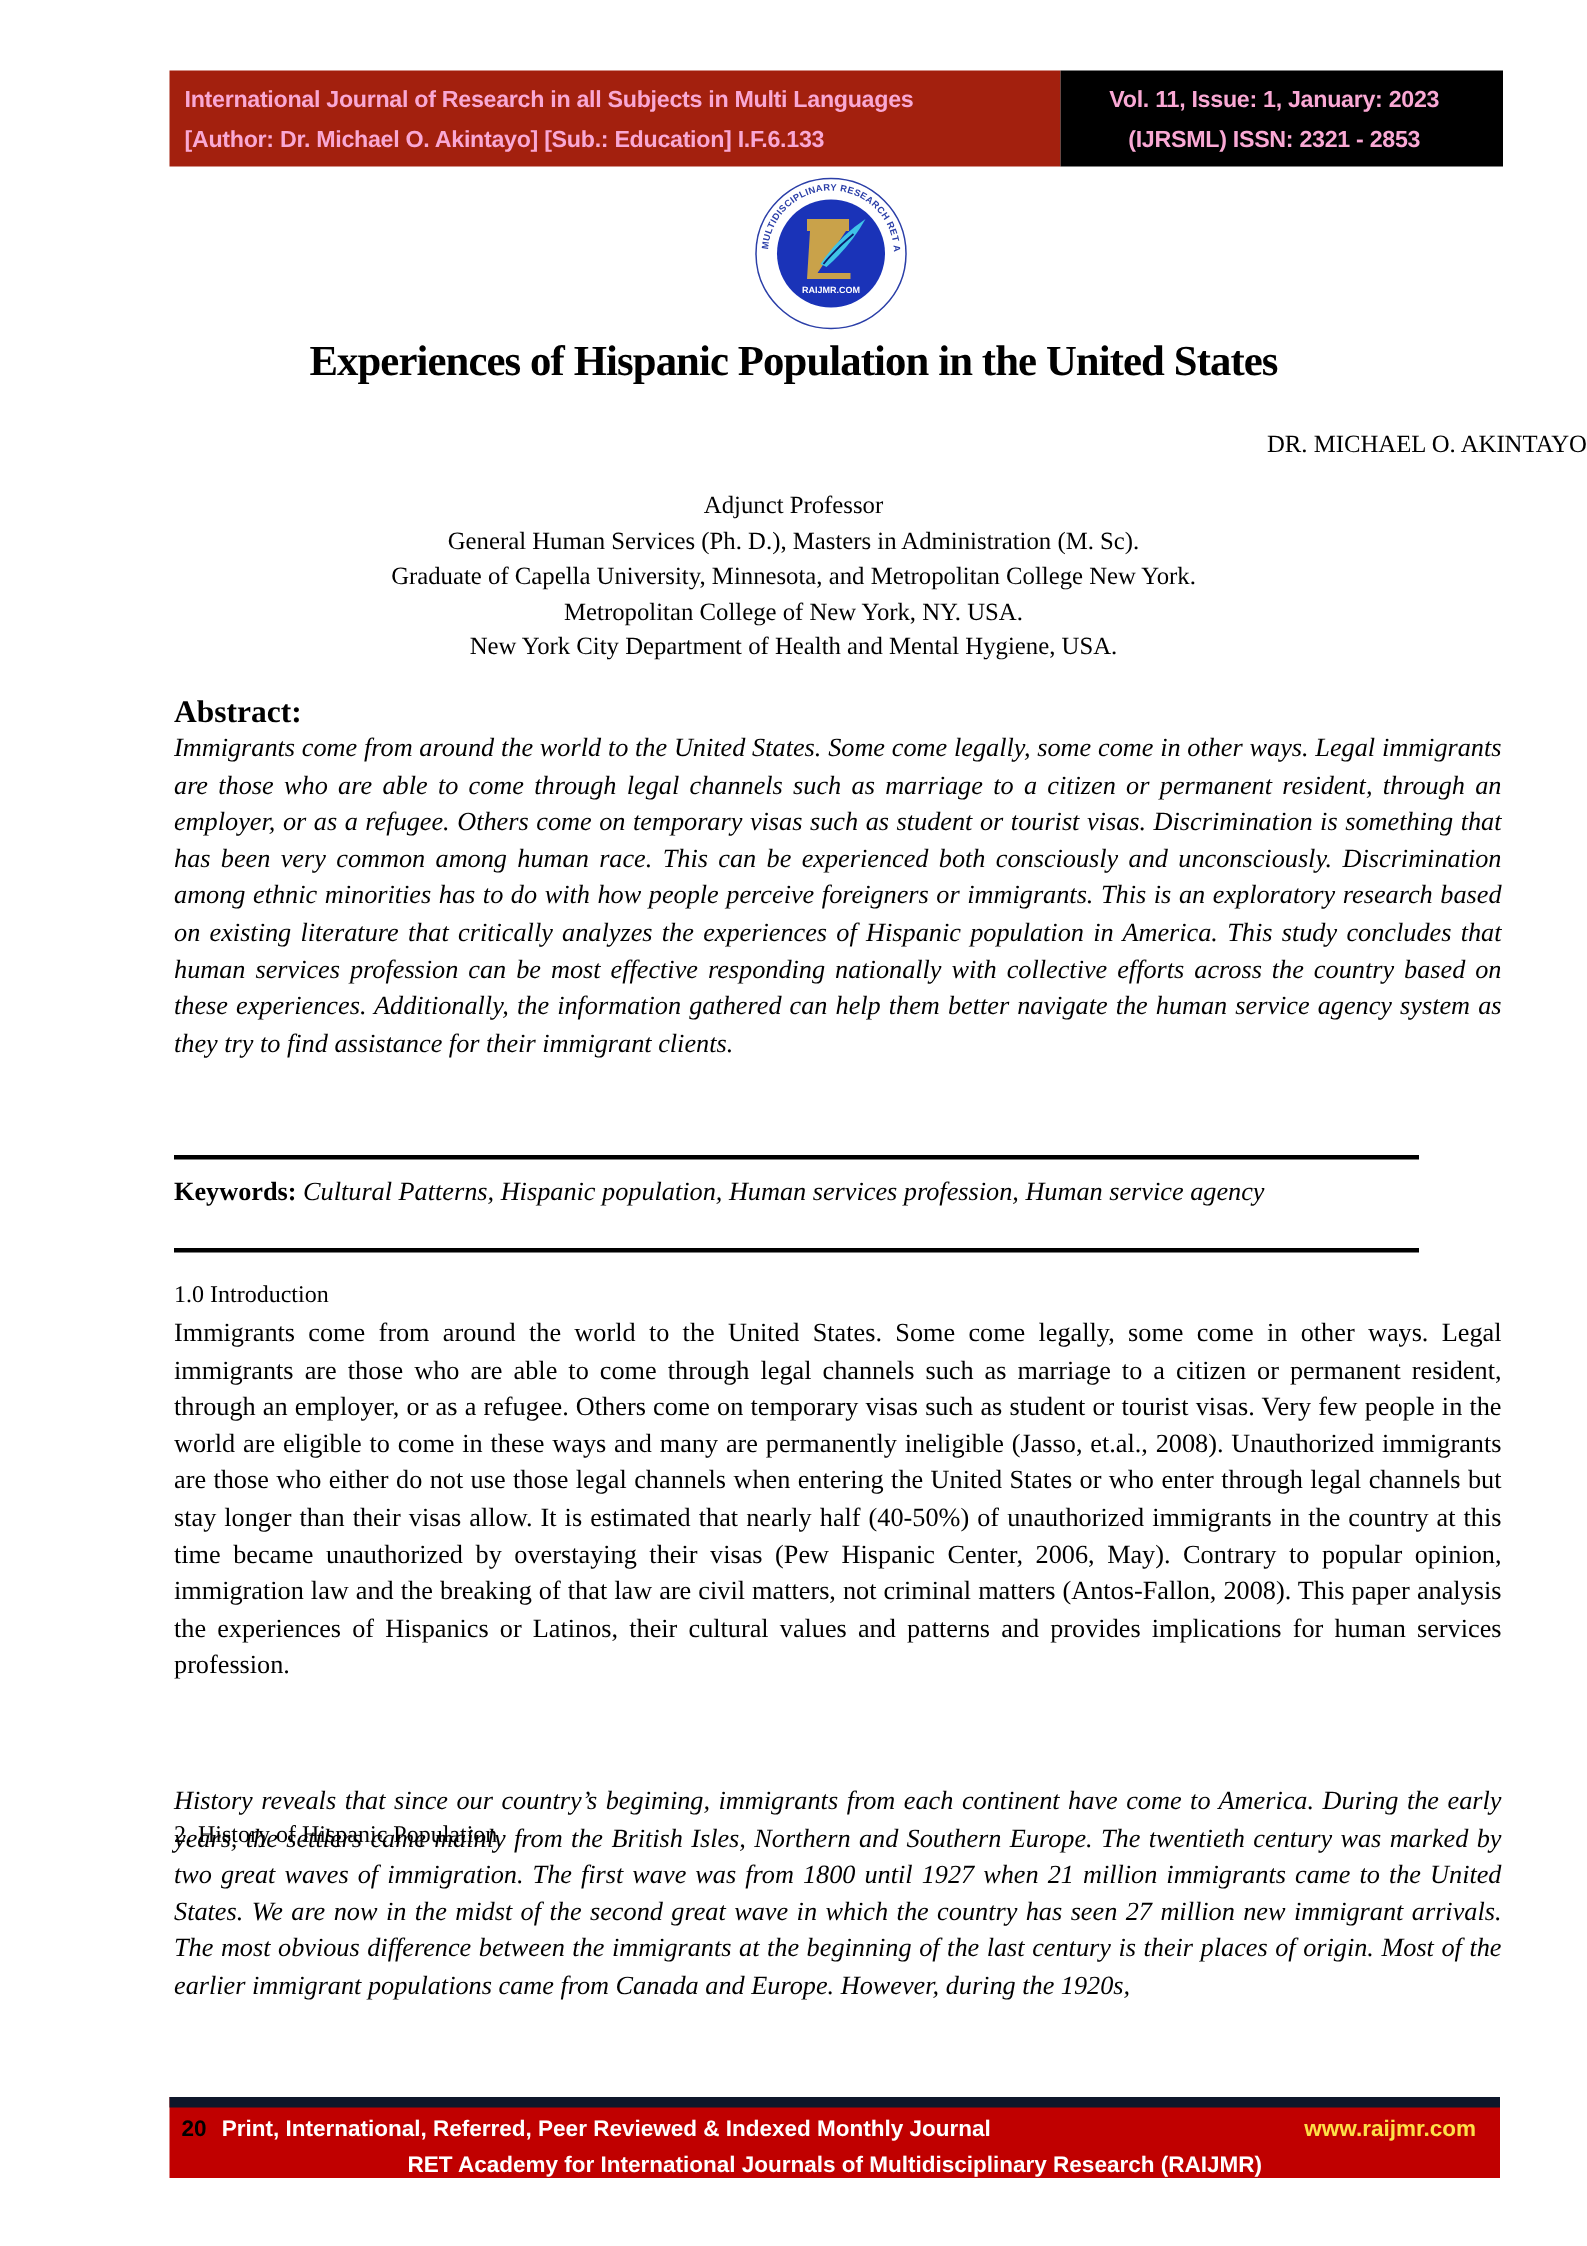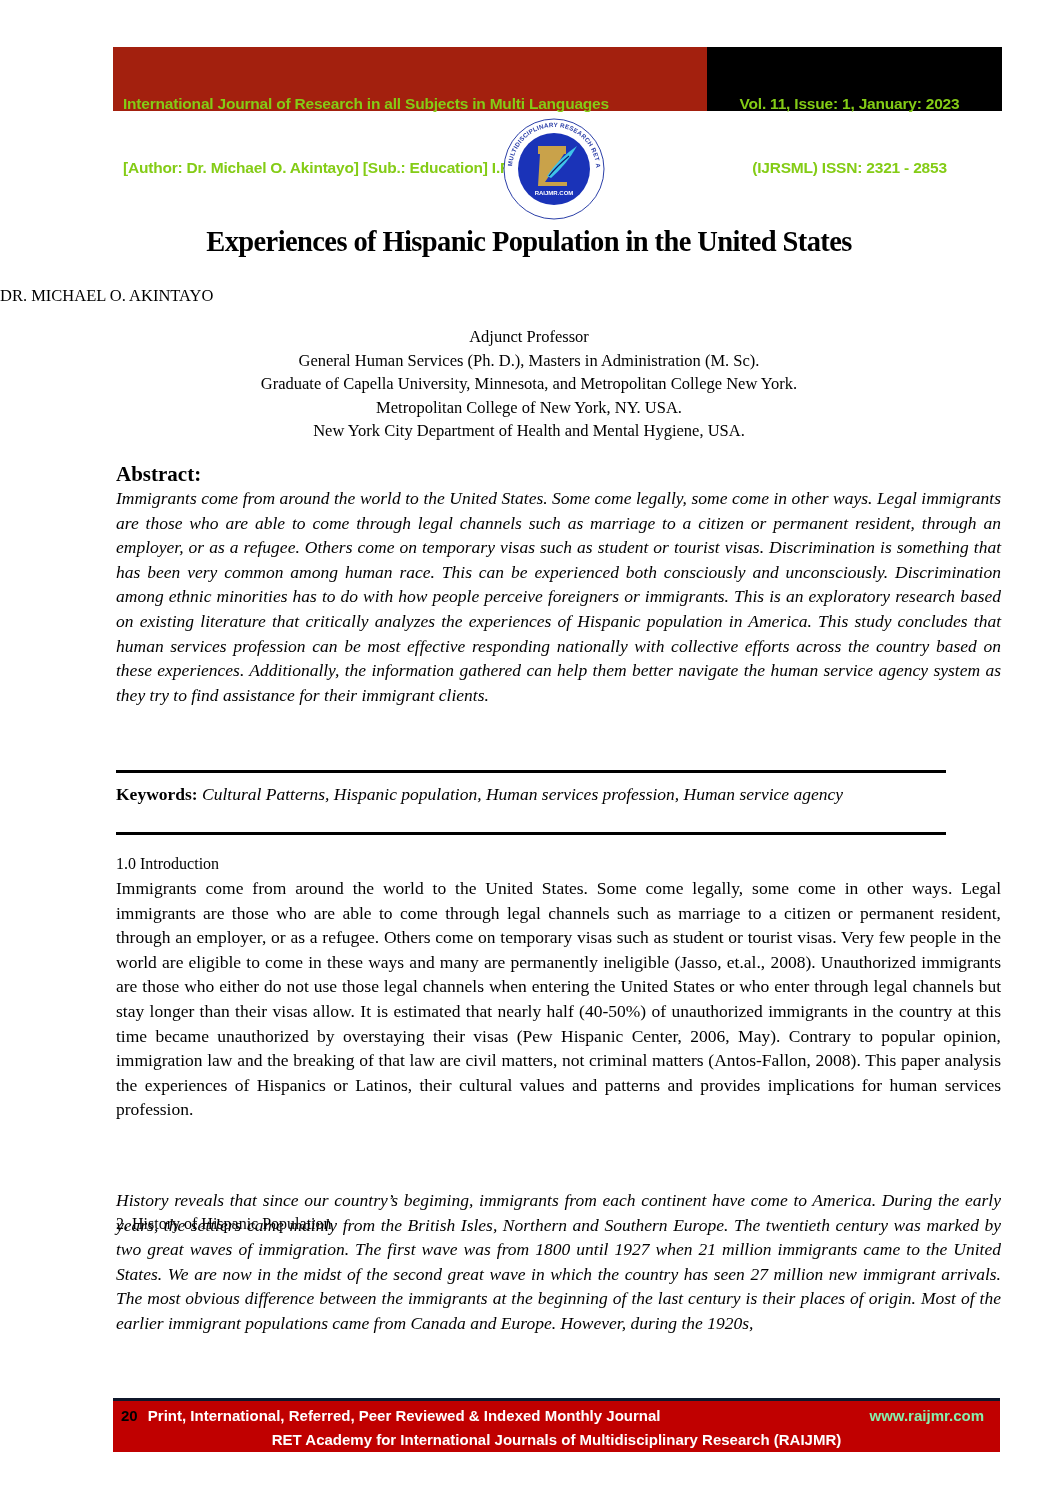--- a/index.html
+++ b/index.html
@@ -3,29 +3,29 @@
   <meta charset="utf-8">
   <style>
     * { box-sizing: border-box; margin: 0; padding: 0; }
     html, body { width: 1058px; height: 1497px; background: #ffffff; }
     body { position: relative; overflow: hidden; font-family: "Liberation Serif", serif; color: #000; }
 
     
     .header { position: absolute; left: 113px; top: 47px; width: 889px; height: 64px; display: flex; }
     .header-left { background: #A3200E; width: 594px; height: 100%; padding: 6px 0 0 10px; }
     .header-right { background: #000000; flex: 1; height: 100%; padding: 6px 10px 0 0; text-align: center; }
-    .header-line { font-family: "Liberation Sans", sans-serif; font-weight: bold; font-size: 15.5px; line-height: 27px; color: #84cc16; white-space: nowrap; letter-spacing: -0.2px; margin-top: 37px; }
+    .header-line { font-family: "Liberation Sans", sans-serif; font-weight: bold; font-size: 15.5px; line-height: 27px; color: #f9a8d4; white-space: nowrap; letter-spacing: -0.2px; }
 
     
     .logo { position: absolute; left: 493px; top: 116px; width: 122px; height: 106px; display: flex; align-items: center; justify-content: center; }
     .logo svg { width: 122px; height: 106px; }
 
     
     .title { position: absolute; left: 0; top: 226px; width: 1058px; text-align: center; font-weight: bold; font-size: 28.5px; letter-spacing: -0.6px; }
-    .author { position: absolute; left: 0; top: 286px; width: 1058px; text-align: left; font-size: 16.5px; }
+    .author { position: absolute; left: 0; top: 286px; width: 1058px; text-align: right; font-size: 16.5px; }
     .affil { position: absolute; left: 0; top: 325px; width: 1058px; text-align: center; font-size: 16.5px; line-height: 23.5px; }
 
     
     .block { position: absolute; left: 116px; width: 885px; font-size: 17.5px; line-height: 24.6px; text-align: justify; }
     .heading { font-weight: normal; font-size: 16px; line-height: 24px; }
     .abstract-label { position: absolute; left: 116px; top: 462px; font-weight: bold; font-size: 21px; }
     .abstract { top: 486px; font-style: italic; text-align-last: left; }
 
     .rule { position: absolute; left: 116px; width: 830px; height: 3px; background: #000; }
     .rule1 { top: 770px; }
@@ -34,24 +34,24 @@
     .keywords { top: 782px; font-style: italic; }
     .keywords .kw-label { font-style: normal; font-weight: bold; }
 
     .intro-h { position: absolute; left: 116px; top: 852px; }
     .intro-p { top: 876px; text-align-last: left; }
 
     .hist-h { position: absolute; left: 116px; top: 1164px; margin-top: 48px; }
     .hist-p { top: 1188px; font-style: italic; }
 
     
-    .footer { position: absolute; left: 113px; top: 1398px; width: 887px; height: 54px; background: #C00000; border-top: 3px solid #0f172a; }
+    .footer { position: absolute; left: 113px; top: 1398px; width: 887px; height: 54px; background: #C00000; border-top: 7px solid #0f172a; }
     .footer-line1 { position: absolute; left: 8px; top: 3px; width: 871px; font-family: "Liberation Sans", sans-serif; font-weight: bold; font-size: 15px; line-height: 24px; color: #fff; white-space: nowrap; }
     .footer-line1 .pg { color: #000; margin-right: 6px; }
-    .footer-line1 .url { position: absolute; right: 8px; top: 0; color: #86efac; }
+    .footer-line1 .url { position: absolute; right: 8px; top: 0; color: #fde047; }
     .footer-line2 { position: absolute; left: 0; top: 27px; width: 887px; text-align: center; font-family: "Liberation Sans", sans-serif; font-weight: bold; font-size: 15px; line-height: 24px; color: #ffffff; white-space: nowrap; }
   </style>
 </head>
 <body>
 
 <div class="header">
   <div class="header-left">
     <div class="header-line">International Journal of Research in all Subjects in Multi Languages</div>
     <div class="header-line">[Author: Dr. Michael O. Akintayo] [Sub.: Education] I.F.6.133</div>
   </div>

